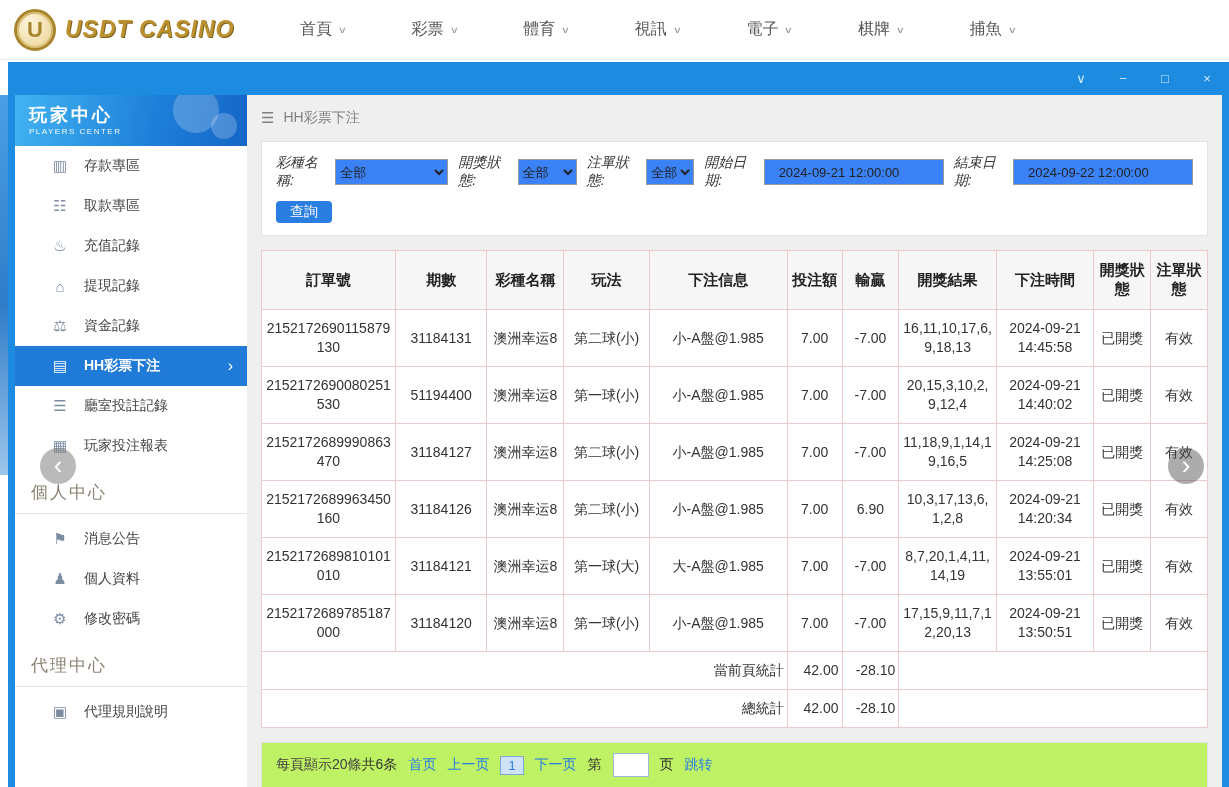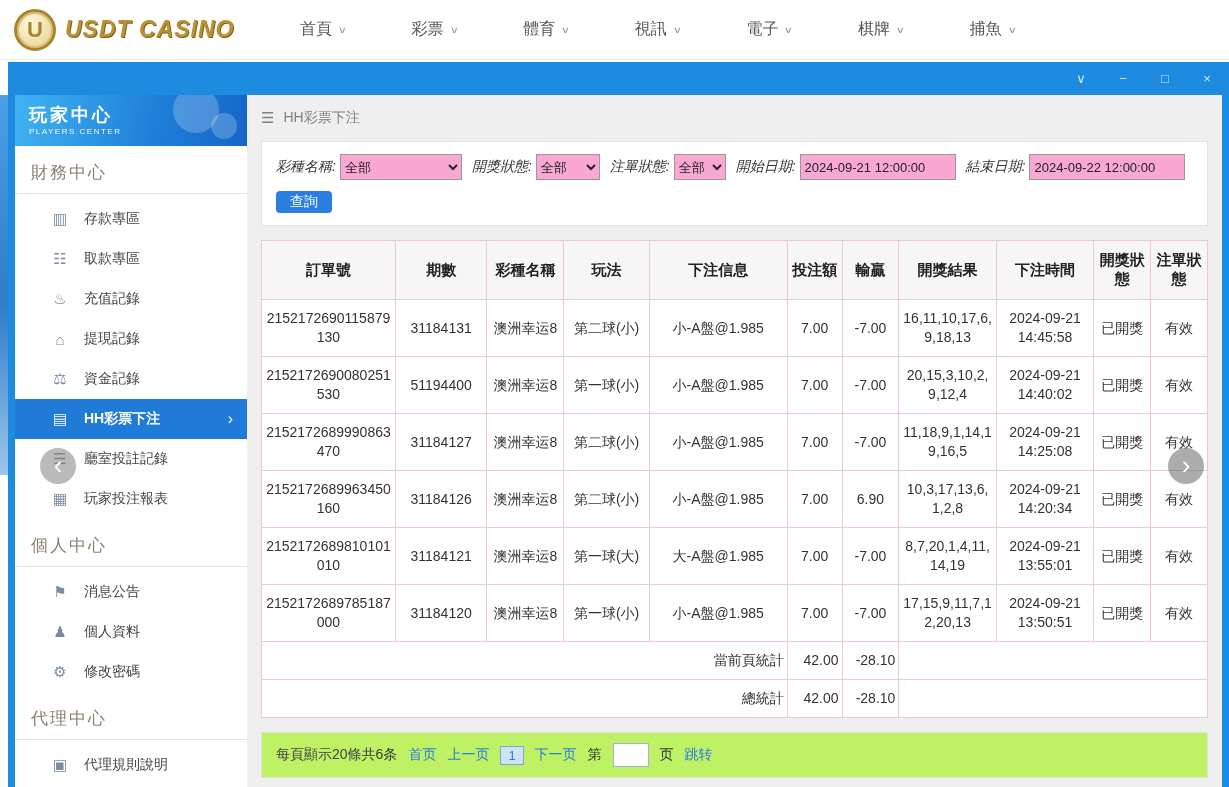--- a/index.html
+++ b/index.html
@@ -79,27 +79,27 @@
   
   .main { flex:1; padding:0 14px; overflow:hidden; }
   .page-header { height:46px; display:flex; align-items:center; gap:9px; color:#7f7f7f; font-size:14px; }
   .page-header .burger { font-size:15px; cursor:pointer; }
 
   .filter-card { background:#fff; border:1px solid #e2e2e2; padding:12px 14px 12px; }
   .filter-row { display:flex; align-items:center; gap:4px; font-size:14px; color:#333; }
   .filter-row label { margin-left:6px;font-style:italic; }
   .filter-row label:first-child { margin-left:0; }
   select, .date-input {
-    height:26px; border:1px solid #999; background:#f9a8d4; font-size:13px;
+    height:26px; border:1px solid #999; background:#3b82f6; font-size:13px;
     font-family:"Liberation Sans","DejaVu Sans",sans-serif; color:#222;
   }
   .sel-lottery { width:122px; }
   .sel-draw { width:64px; }
   .sel-order { width:52px; }
-  .date-input { width:156px; padding:0 4px; }
+  .date-input { width:180px; padding:0 14px; }
   .btn-search {
     margin-top:11px; background:#2a7de1; color:#fff; border:none; border-radius:4px;
     padding:2px 14px; font-size:14px; cursor:pointer;
   }
 
   
   .bet-table { width:100%; border-collapse:collapse; table-layout:fixed; margin-top:14px; background:#fff; font-size:14px;padding-left:22px; }
   .bet-table th, .bet-table td { border:1px solid #eecbcb; text-align:center; vertical-align:middle; }
   .bet-table th { background:#f6f6f6; font-weight:bold; font-size:15px; padding:10px 2px; color:#222; }
   .bet-table td { padding:9px 3px; line-height:19px; color:#333; }
@@ -182,21 +182,20 @@
   </div>
 
   <div class="window-body">
 
     <aside class="sidebar">
       <div class="sidebar-header">
         <div class="sidebar-title">玩家中心</div>
         <div class="sidebar-sub">PLAYERS CENTER</div>
       </div>
 
-      <div class="section-title">財務中心</div>
       <div class="side-item">
         <span class="icon">▥</span>
         <span>存款專區</span>
       </div>
       <div class="side-item">
         <span class="icon">☷</span>
         <span>取款專區</span>
       </div>
       <div class="side-item">
         <span class="icon">♨</span>

